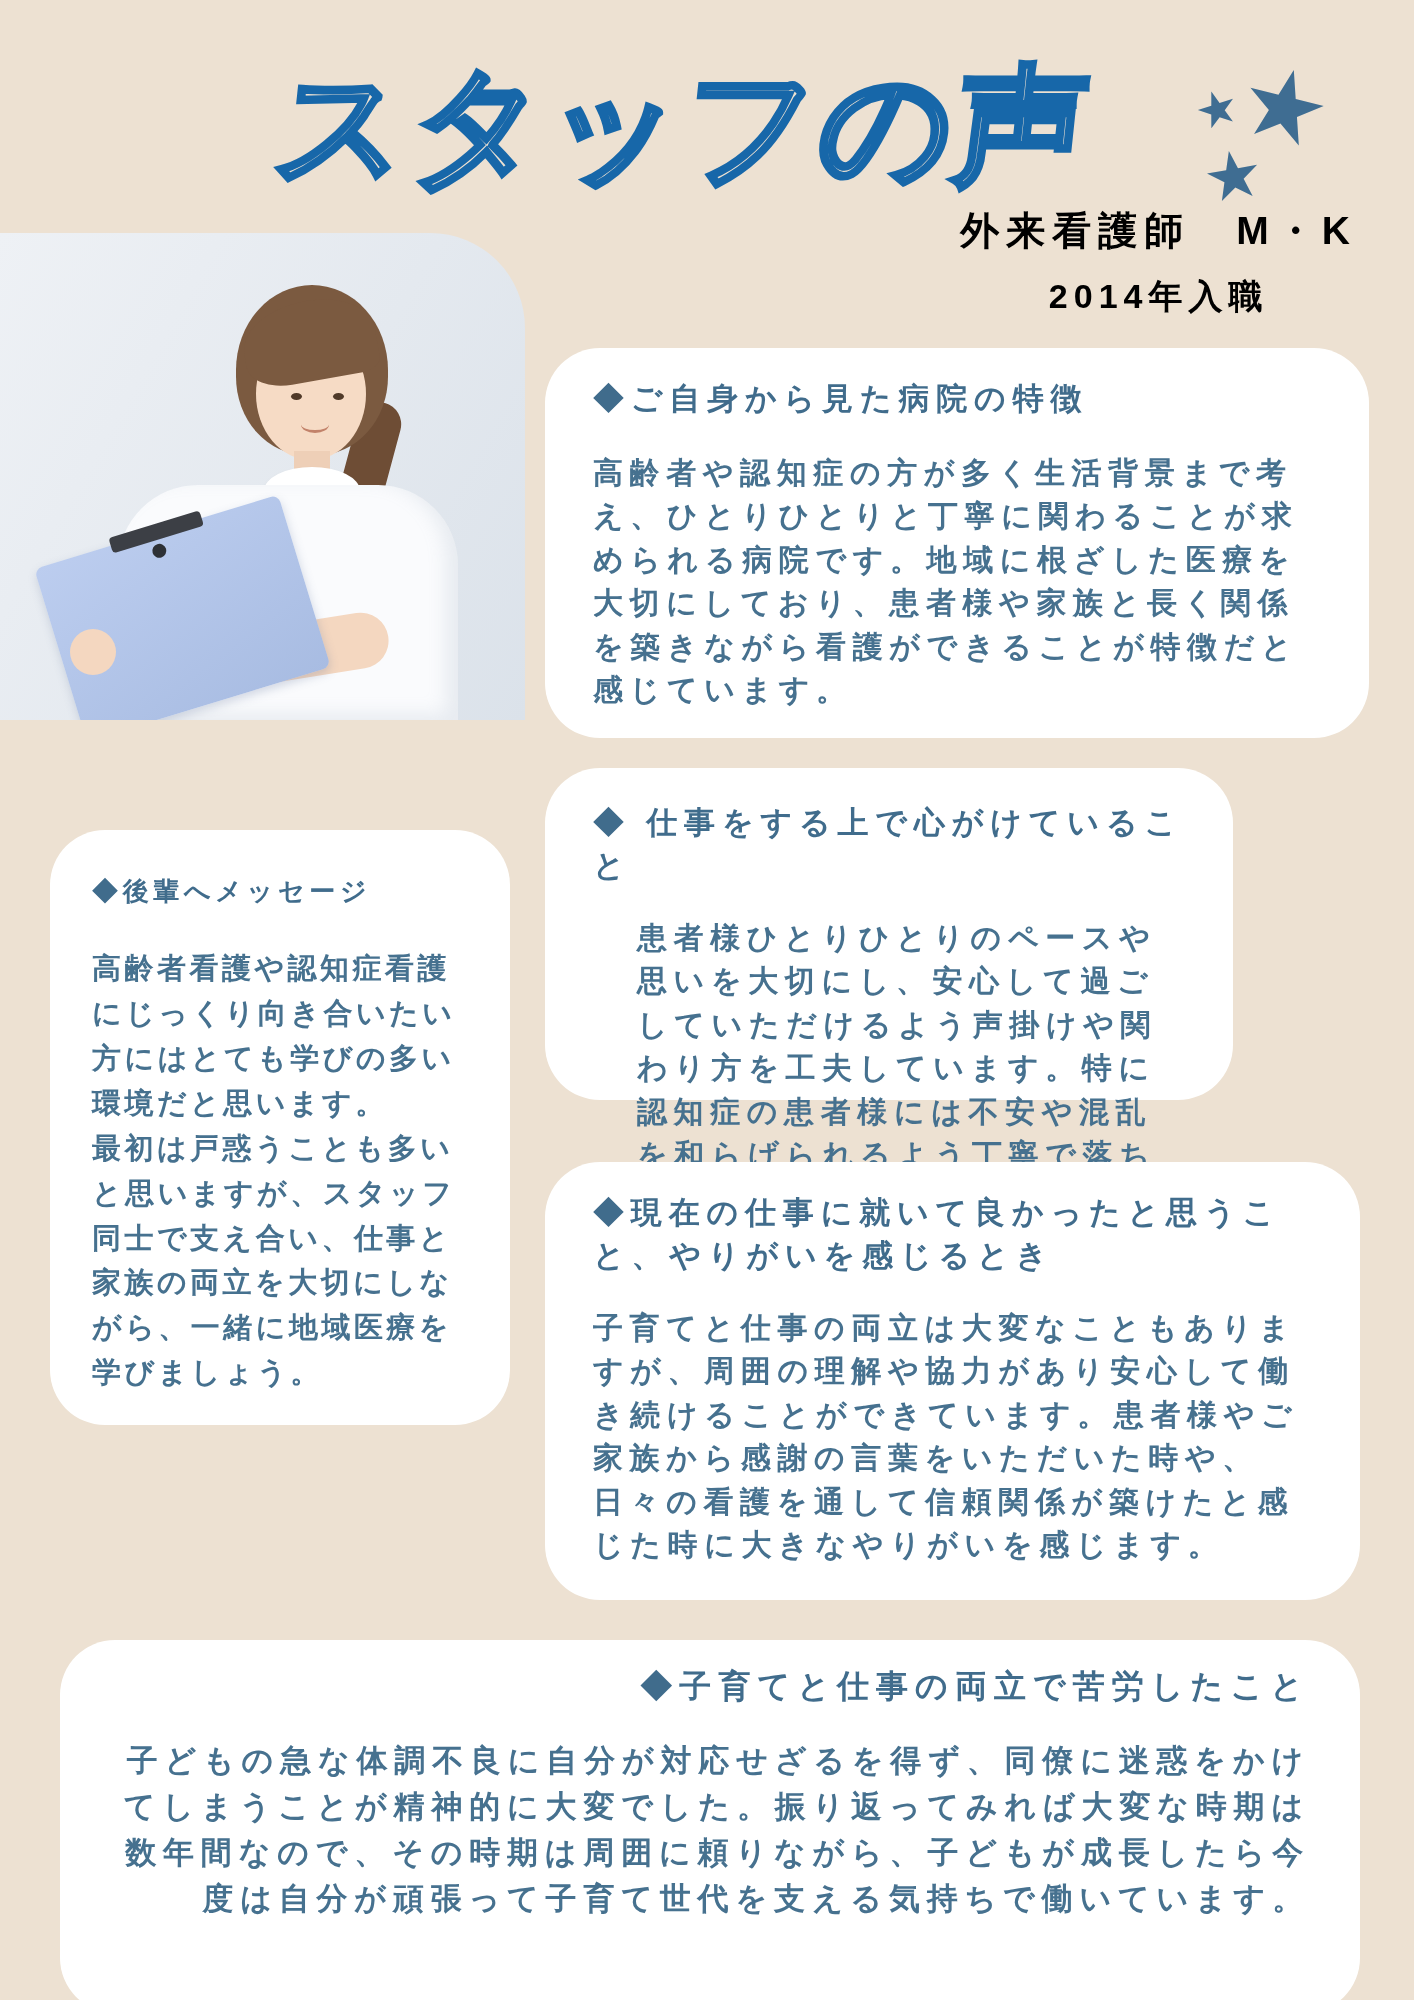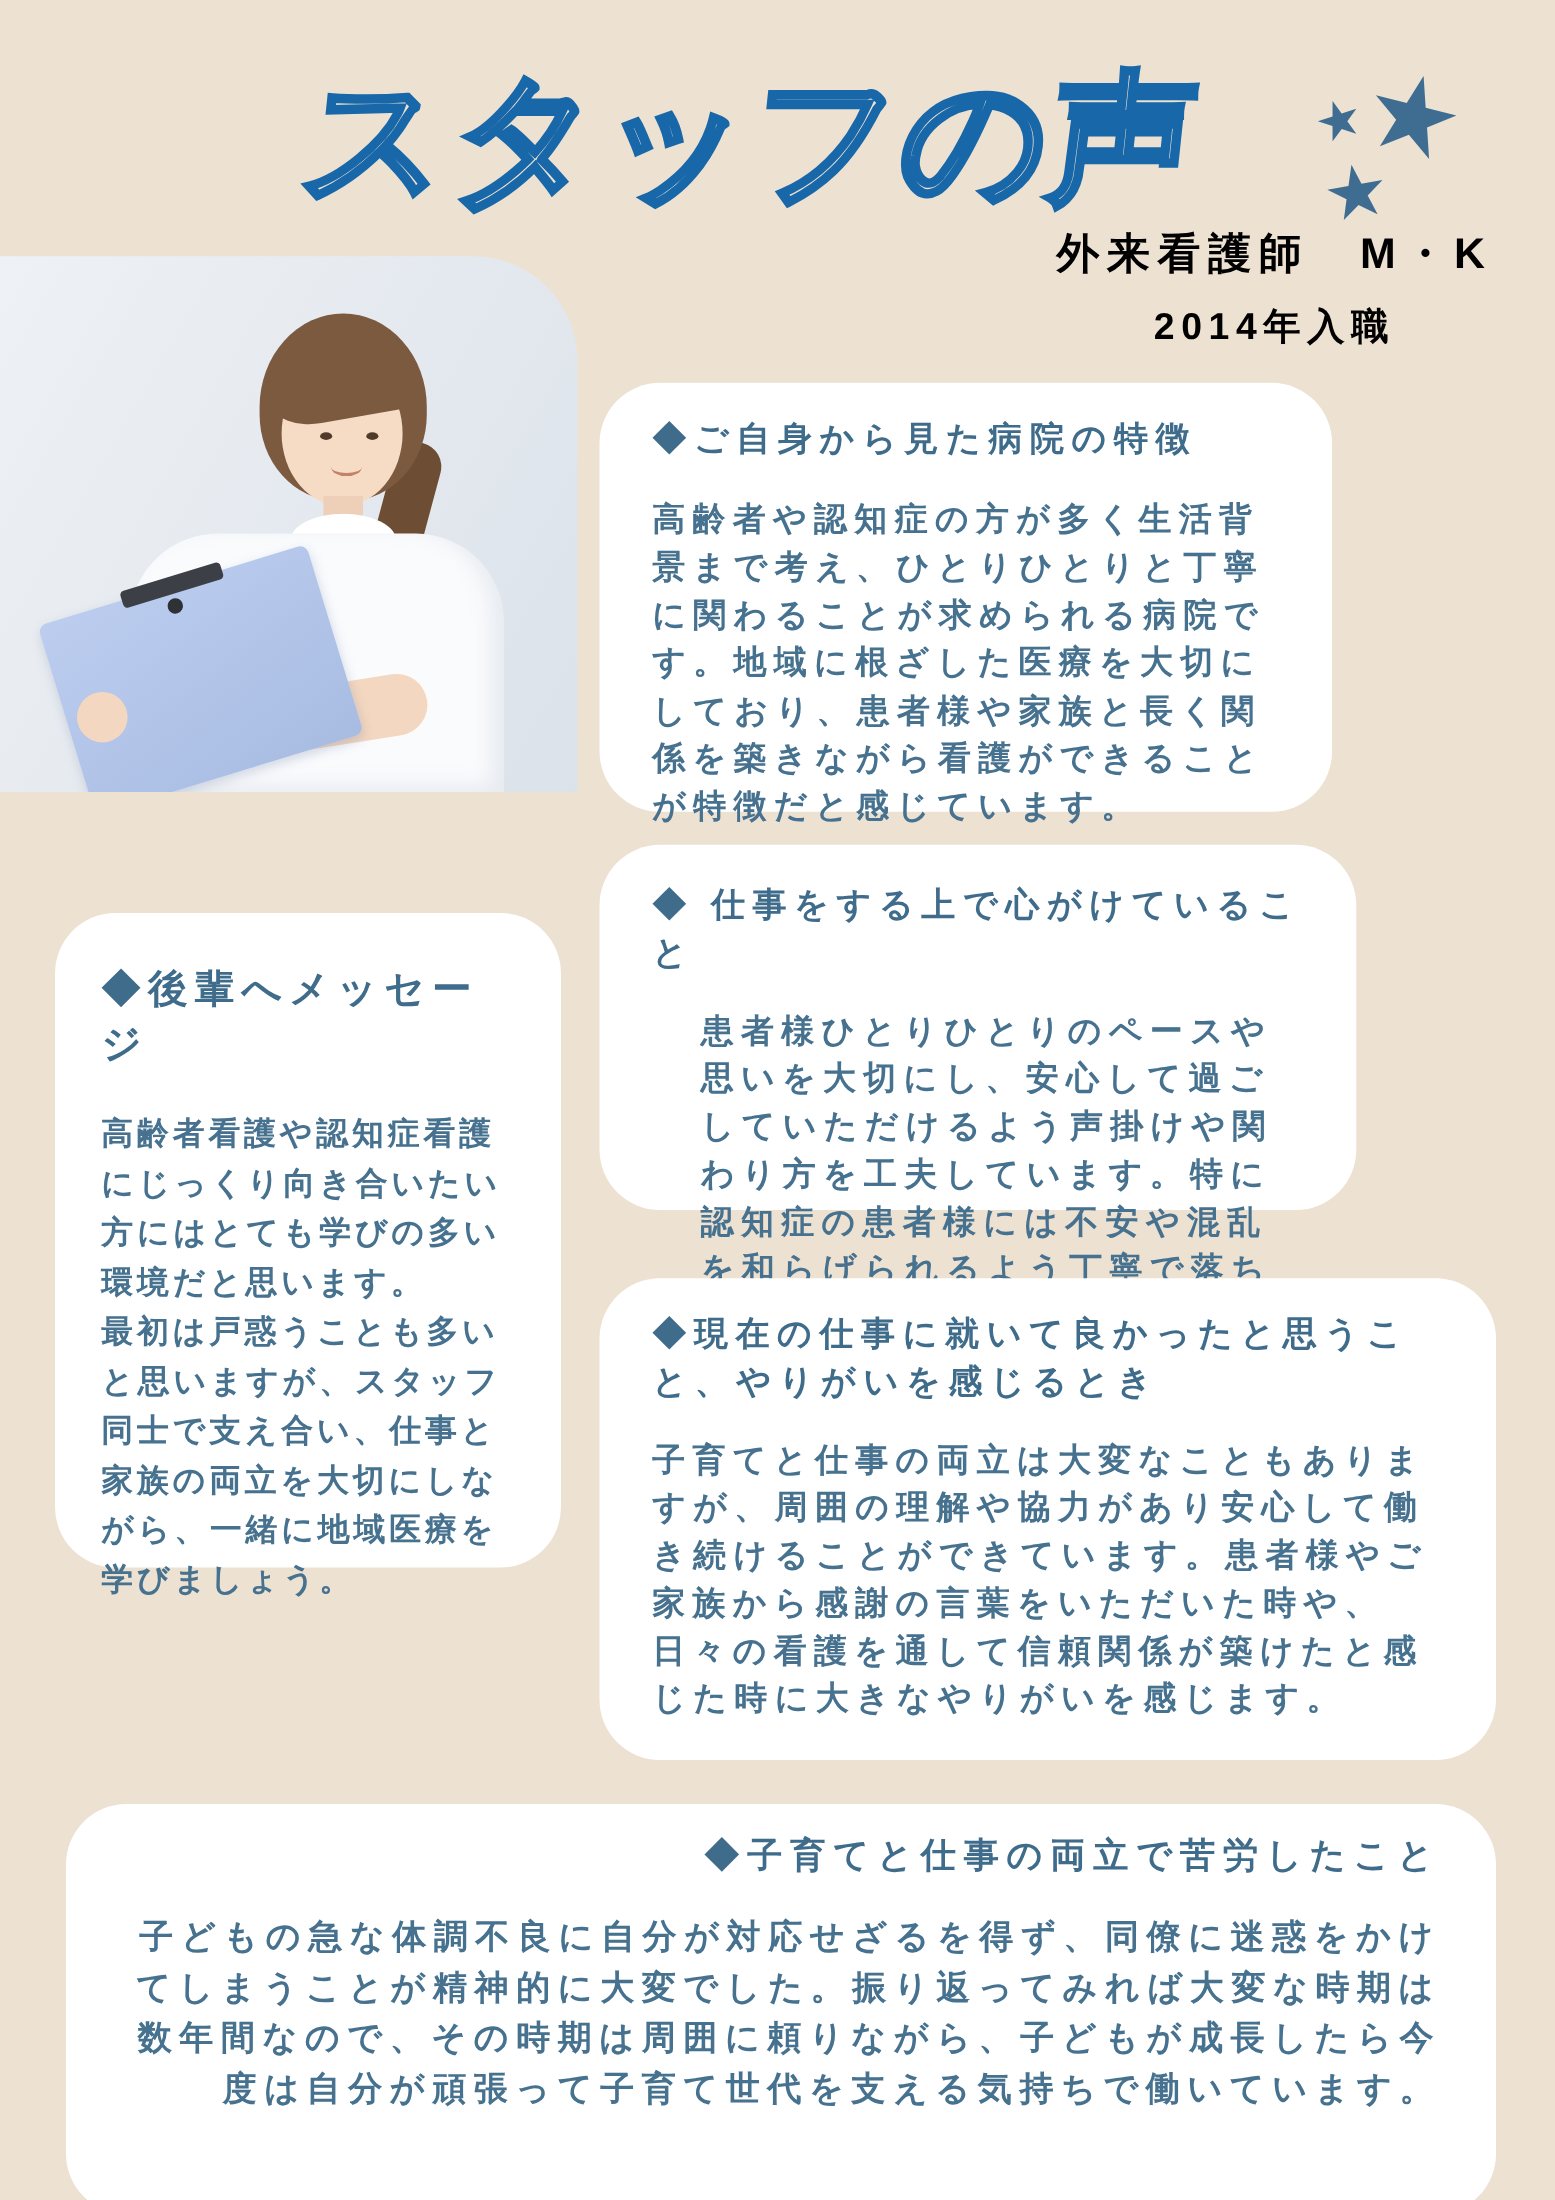--- a/index.html
+++ b/index.html
@@ -45,26 +45,26 @@
   .ph-clipboard{left:55px;top:295px;width:255px;height:180px;border-radius:8px;transform:rotate(-17deg);
     background:linear-gradient(160deg,#bccdef 0%,#a8bce2 100%);box-shadow:0 4px 10px rgba(90,110,150,.25);}
   .ph-clip{left:80px;top:-8px;width:95px;height:16px;background:#3c3f45;border-radius:4px;}
   .ph-clip-knob{left:118px;top:12px;width:14px;height:14px;background:#2e3136;border-radius:50%;}
   .ph-arm{left:100px;top:398px;width:290px;height:56px;background:#f4d7c0;border-radius:28px;transform:rotate(-9deg);}
   .ph-hand{left:70px;top:396px;width:46px;height:46px;background:#f4d7c0;border-radius:50%;}
   
   .card{position:absolute;background:#ffffff;border-radius:55px;box-sizing:border-box;color:#46718F;}
   .card h2{margin:0;font-size:31px;font-weight:bold;letter-spacing:0.22em;line-height:1.38;color:#406C8C;}
   .card p{margin:0;font-size:30px;font-weight:bold;letter-spacing:0.22em;line-height:1.45;white-space:pre-line;}
-  .card-hospital{left:545px;top:348px;width:666px;height:390px;padding:30px 46px 11px 48px;}
+  .card-hospital{left:545px;top:348px;width:824px;height:390px;padding:30px 46px 11px 48px;}
   .card-hospital p{margin-top:30px;}
   .card-mindset{left:545px;top:768px;width:688px;height:332px;padding:34px 46px 0 48px;}
   .card-mindset p{margin-top:28px;margin-left:44px;}
   .card-message{left:50px;top:830px;width:460px;height:595px;padding:44px 42px 0 42px;}
-  .card-message h2{font-size:36px;letter-spacing:0.18em;}
+  .card-message h2{font-size:26px;letter-spacing:0.18em;}
   .card-message p{margin-top:36px;font-size:29px;letter-spacing:0.12em;line-height:1.55;}
   .card-reward{left:545px;top:1162px;width:815px;height:438px;padding:30px 36px 0 48px;}
   .card-reward p{margin-top:28px;}
   .card-struggle{left:60px;top:1640px;width:1300px;height:373px;padding:24px 50px 0 50px;text-align:right;}
   .card-struggle h2{font-size:32px;}
   .card-struggle p{margin-top:30px;font-size:31px;line-height:1.48;}
 </style>
 </head>
 <body>
 

